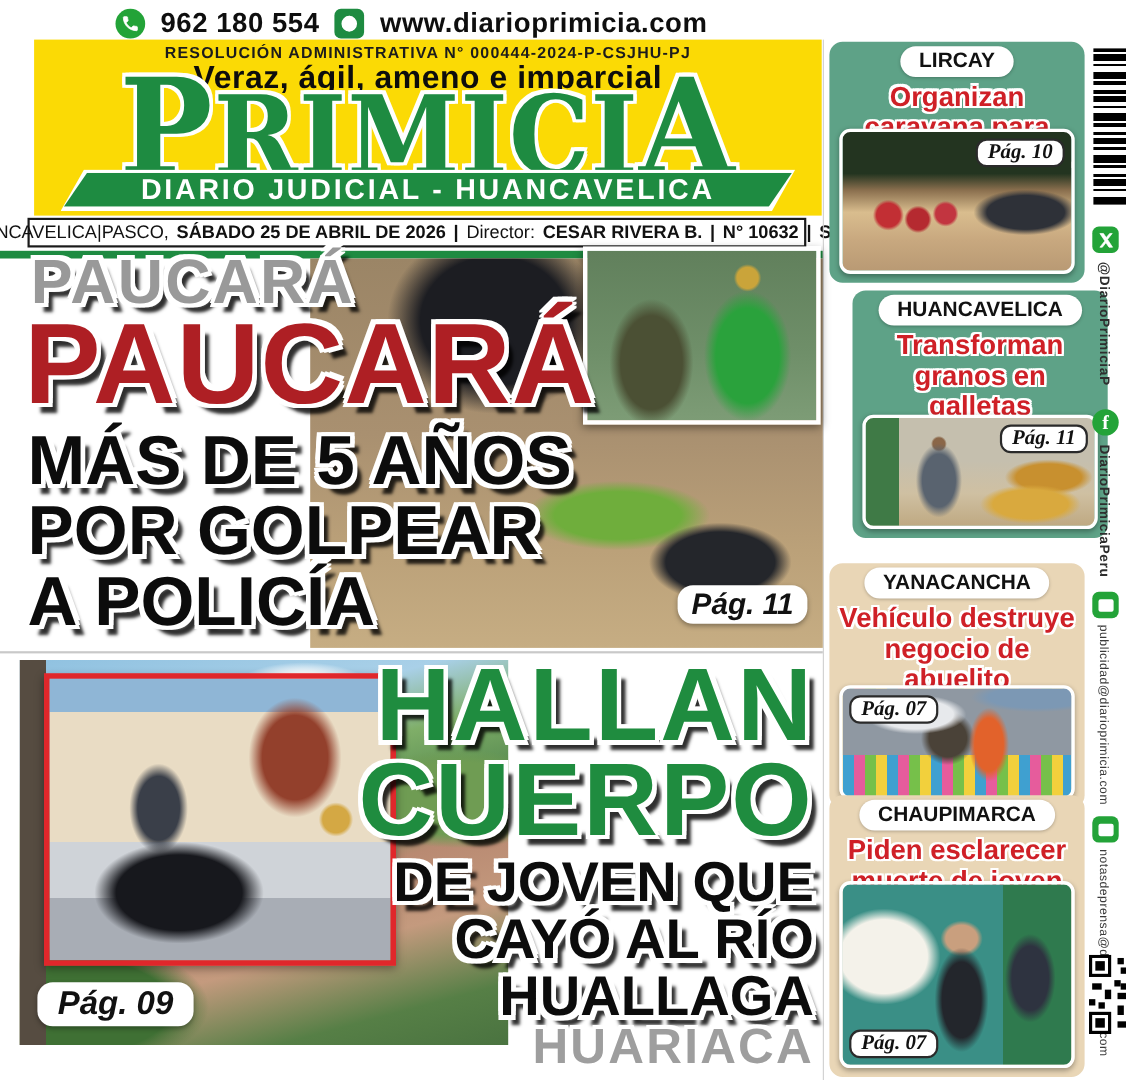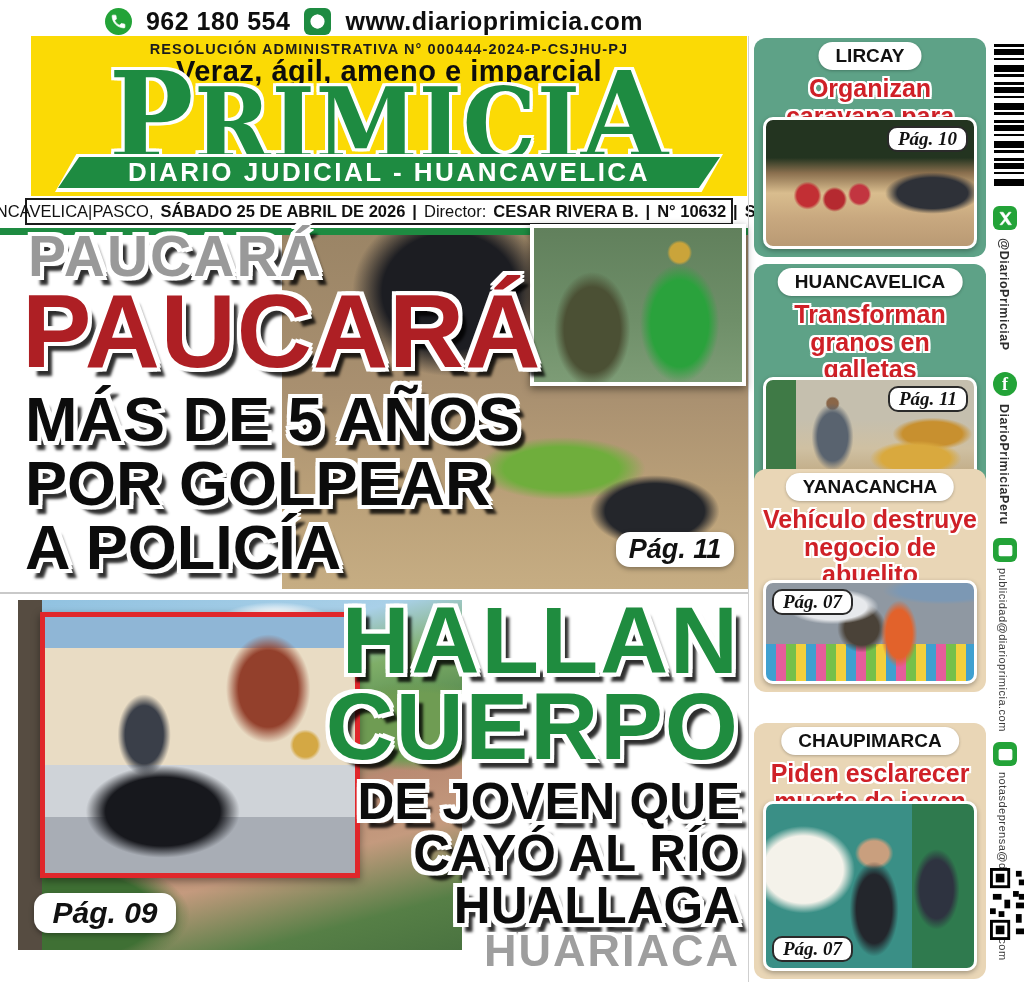--- a/index.html
+++ b/index.html
@@ -102,22 +102,22 @@
   .sub2a { top:776px; font-size:51px; color:#0c0c0c; }
   .sub2b { top:828px; font-size:51px; color:#0c0c0c; }
   .sub2c { top:880px; font-size:51px; color:#0c0c0c; }
   .kicker2 { top:928px; font-size:45px; color:#9e9e9e; letter-spacing:2px; }
 
   
   .card { position:absolute; left:754px; width:232px; border-radius:12px; }
   .card.green { background:#5ea287; }
   .card.tan { background:#e9d6b6; }
   .card1 { top:38px;  height:219px; }
-  .card2 { top:264px; height:225px; }
-  .card3 { top:469px; height:223px; }
+  .card2 { top:264px; height:225px;margin-left:21px; }
+  .card3 { top:512px; height:223px; }
   .card4 { top:723px; height:256px; }
   .tagpill { position:absolute; top:4px; left:50%; transform:translateX(-50%);
              background:#fff; border-radius:16px; padding:3px 17px; font-weight:900;
              font-size:19px; color:#111; white-space:nowrap; box-shadow:0 1px 3px rgba(0,0,0,.25); }
   .card-hl { margin-top:37px; padding:0 8px; text-align:center; font-weight:900;
              font-size:25px; line-height:1.1; color:#cf2027;
              text-shadow:-2px -2px 0 #fff,2px -2px 0 #fff,-2px 2px 0 #fff,2px 2px 0 #fff,
                          0 -2px 0 #fff,0 2px 0 #fff,-2px 0 0 #fff,2px 0 0 #fff; }
   .card-photo { position:absolute; left:9px; right:9px; bottom:8px; border:3px solid #fff;
                 border-radius:10px; overflow:hidden; box-shadow:0 2px 5px rgba(0,0,0,.3); }

